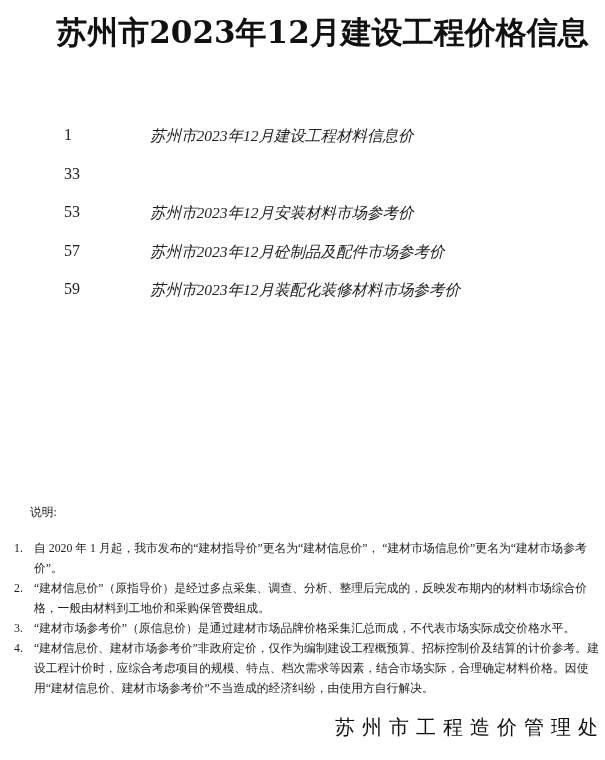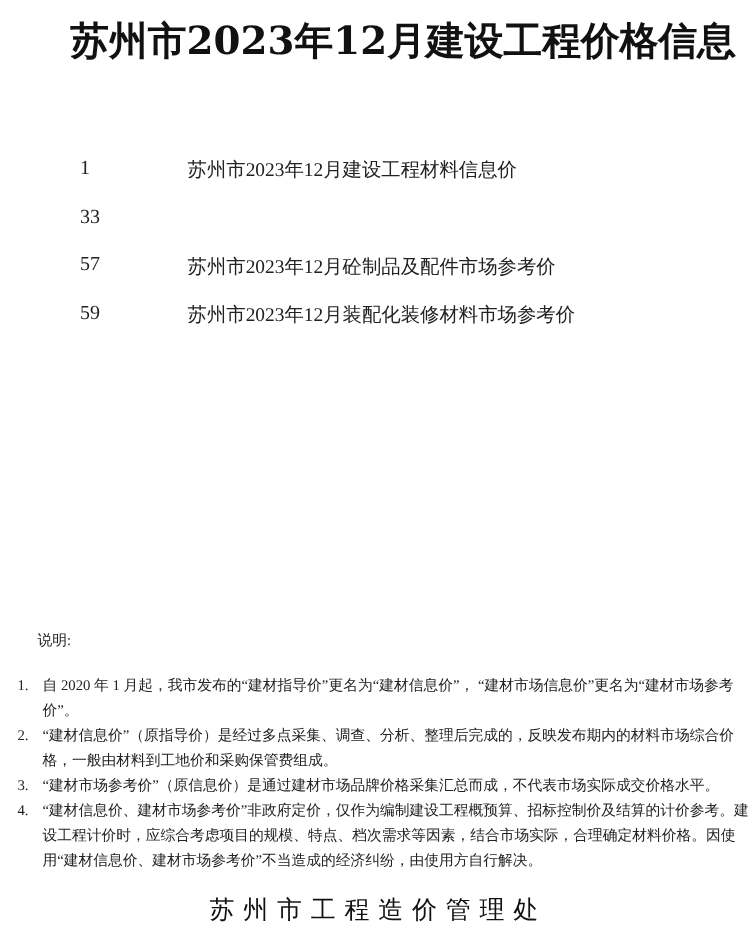--- a/index.html
+++ b/index.html
@@ -12,45 +12,50 @@
   .toc { position: absolute; left: 0; top: 126px; width: 605px; }
   .toc-row { position: relative; height: 38.6px; }
   .toc-page {
     position: absolute; left: 64px; top: 0;
     font-family: "Liberation Serif", "DejaVu Serif", serif; font-size: 16px; color: #222;
   }
   .toc-text {
     position: absolute; left: 150px; top: 0;
     font-family: "Liberation Serif", "DejaVu Serif", serif; font-size: 15.5px; color: #222;
     white-space: nowrap;
+    font-style: italic;
   }
   .notes {
     position: absolute; left: 14px; top: 486px; width: 585px;
     font-family: "Liberation Serif", "DejaVu Serif", serif; font-size: 11.8px; line-height: 20px; color: #222;
   }
   .note-head { margin: 16px; }
   .note-item { position: relative; padding-left: 20px; margin: 0; }
   .note-num { position: absolute; left: 0; top: 0; }
   .footer {
-    position: absolute; left: 0; top: 714px; width: 605px; text-align: center;
+    position: absolute; left: 0; top: 714px; width: 605px; text-align: right;
     font-family: "DejaVu Serif", "Liberation Serif", serif; font-size: 20px; letter-spacing: 7px; color: #111;
   }
 </style>
 </head>
 <body>
 
 <div class="title">苏州市2023年12月建设工程价格信息</div>
 
 <div class="toc">
   <div class="toc-row">
     <span class="toc-page">1</span>
     <span class="toc-text">苏州市2023年12月建设工程材料信息价</span>
   </div>
   <div class="toc-row">
     <span class="toc-page">33</span>
+  </div>
+  <div class="toc-row">
+    <span class="toc-page">53</span>
+    <span class="toc-text">苏州市2023年12月安装材料市场参考价</span>
   </div>
   <div class="toc-row">
     <span class="toc-page">57</span>
     <span class="toc-text">苏州市2023年12月砼制品及配件市场参考价</span>
   </div>
   <div class="toc-row">
     <span class="toc-page">59</span>
     <span class="toc-text">苏州市2023年12月装配化装修材料市场参考价</span>
   </div>
 </div>

